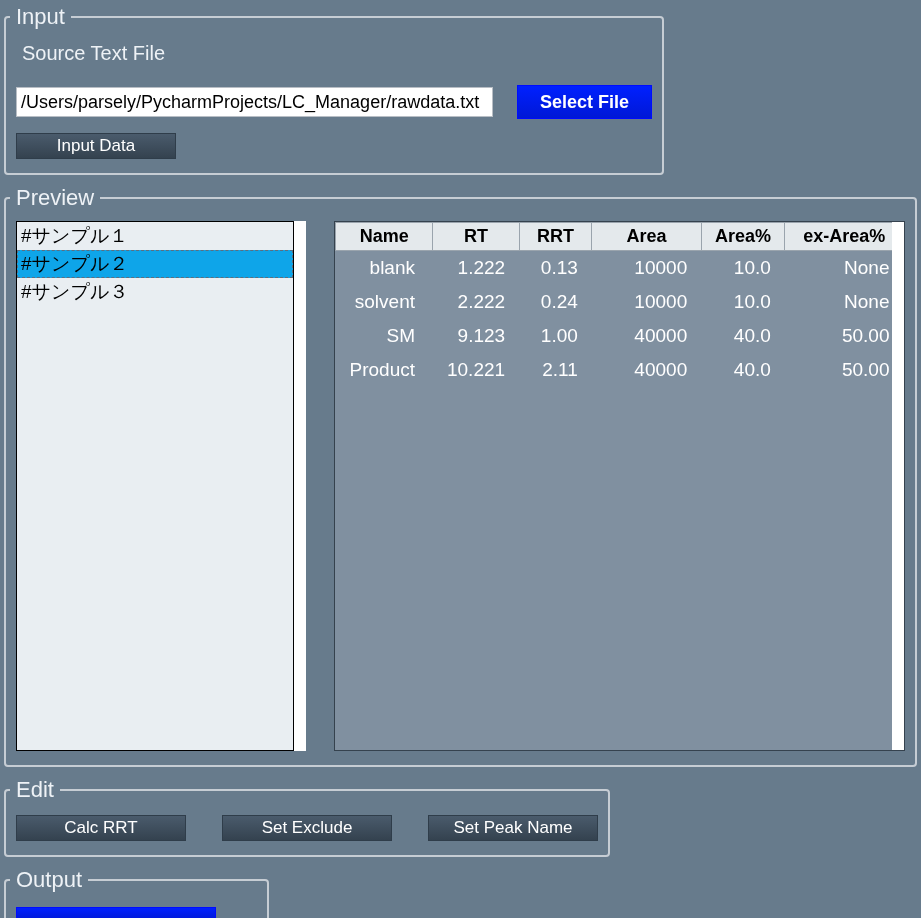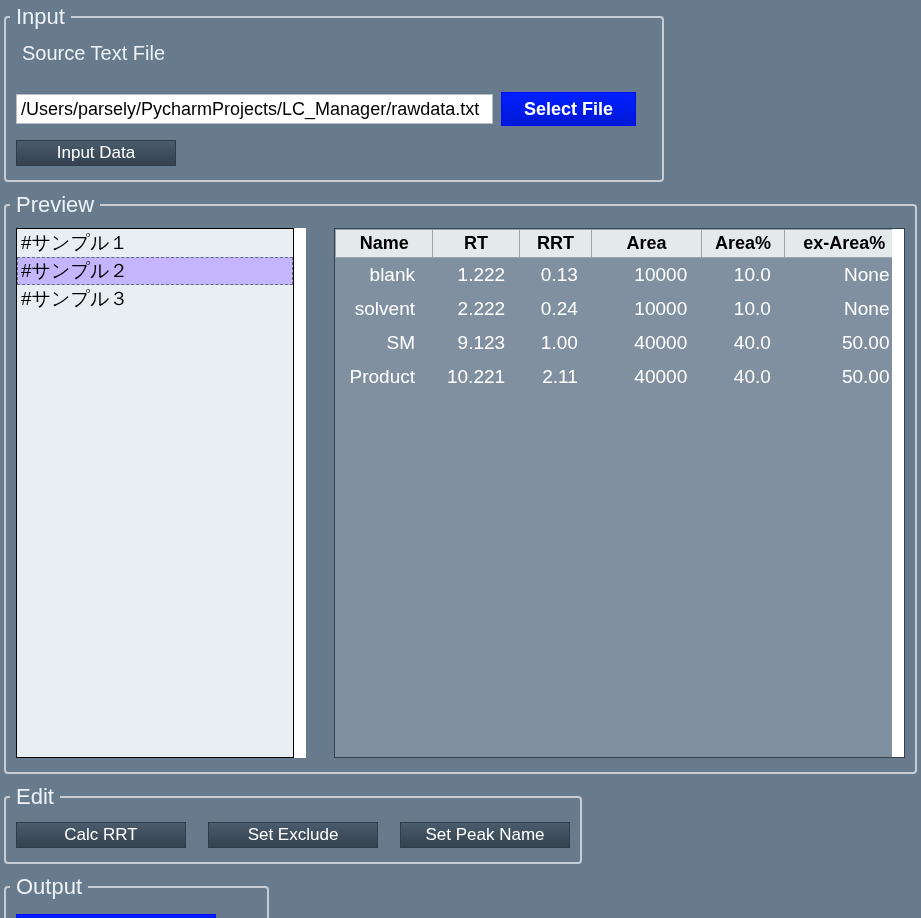--- a/index.html
+++ b/index.html
@@ -20,23 +20,23 @@
   }
   legend {
     font-size: 22px;
     color: #eef2f6;
     padding: 0 6px;
     margin-left: -6px;
   }
   .subtitle {
     font-size: 20px;
     color: #eef2f6;
-    margin: 2px 0 27px 6px;
-  }
-  .row { display: flex; align-items: center; gap: 8px; }
+    margin: 2px 0 20px 6px;
+  }
+  .row { display: flex; align-items: center; gap: 24px; }
   .path-input {
     background:#fff;
     color:#000;
     border:1px solid #b8bec5;
     height:30px;
     font-size:18px;
     padding:2px 4px;
     width:477px;
   }
   .btn {
@@ -80,21 +80,21 @@
   }
   .list-item {
     height:28px;
     font-size:19px;
     color:#000;
     padding:1px 4px 0 4px;
     border-bottom:1px dashed transparent;
     cursor:default;
   }
   .list-item.selected {
-    background:#c4b5fd;
+    background:#0ea5e9;
     outline:1px dashed #5d6e7f;
     outline-offset:-1px;
   }
   .scroll-gutter {
     width:12px;
     height:530px;
     background:#fff;
   }
   .grid-wrap {
     flex:1;
@@ -128,21 +128,21 @@
     border:none;
     height:34px;
   }
   .grid tbody td.name { text-align:right; padding-right:18px; }
   .grid-scroll-right {
     position:absolute;
     right:0; top:0; bottom:0;
     width:12px;
     background:#fff;
   }
-  .edit-row { display:flex; gap:22px; padding-top:2px; }
+  .edit-row { display:flex; gap:36px; padding-top:2px; }
   .edit-row .btn { width:170px; }
   .output-btn { margin-top:4px; width:200px; height:14px; padding:0; }
 </style>
 </head>
 <body>
 
 <fieldset class="fs-input">
   <legend>Input</legend>
   <div class="subtitle">Source Text File</div>
   <div class="row">

